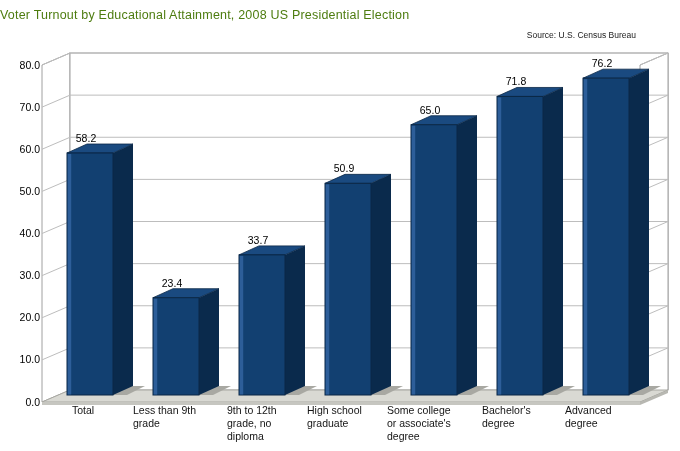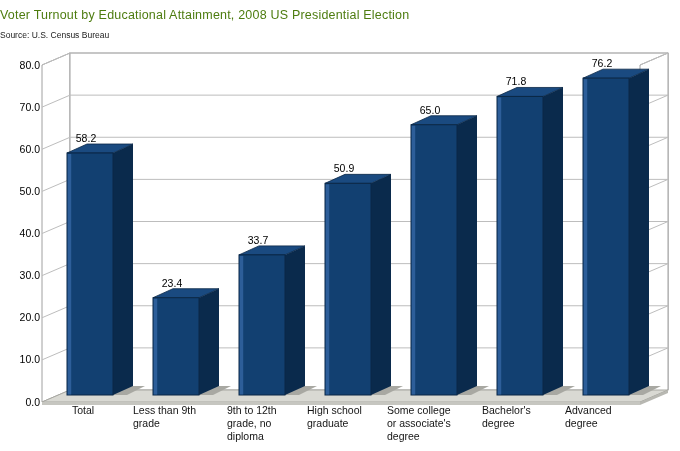--- a/index.html
+++ b/index.html
@@ -5,21 +5,21 @@
   html,body{margin:0;padding:0;}
   body{
     width:680px;height:451px;background:#ffffff;position:relative;overflow:hidden;
     font-family:"Liberation Sans", sans-serif;
   }
   .chart-title{
     position:absolute;top:8px;left:0;width:680px;text-align:left;
     font-size:12.5px;color:#4d7c0f;letter-spacing:.2px;
   }
   .chart-subtitle{
-    position:absolute;top:30px;left:0;width:636px;text-align:left;
+    position:absolute;top:30px;left:0;width:636px;text-align:right;
     font-size:8.5px;color:#1a1a1a;
   }
   svg{position:absolute;top:0;left:0;font-family:"Liberation Sans", sans-serif;}
 </style>
 </head>
 <body>
 
 <div class="chart-title">Voter Turnout by Educational Attainment, 2008 US Presidential Election</div>
 <div class="chart-subtitle">Source: U.S. Census Bureau</div>
 

